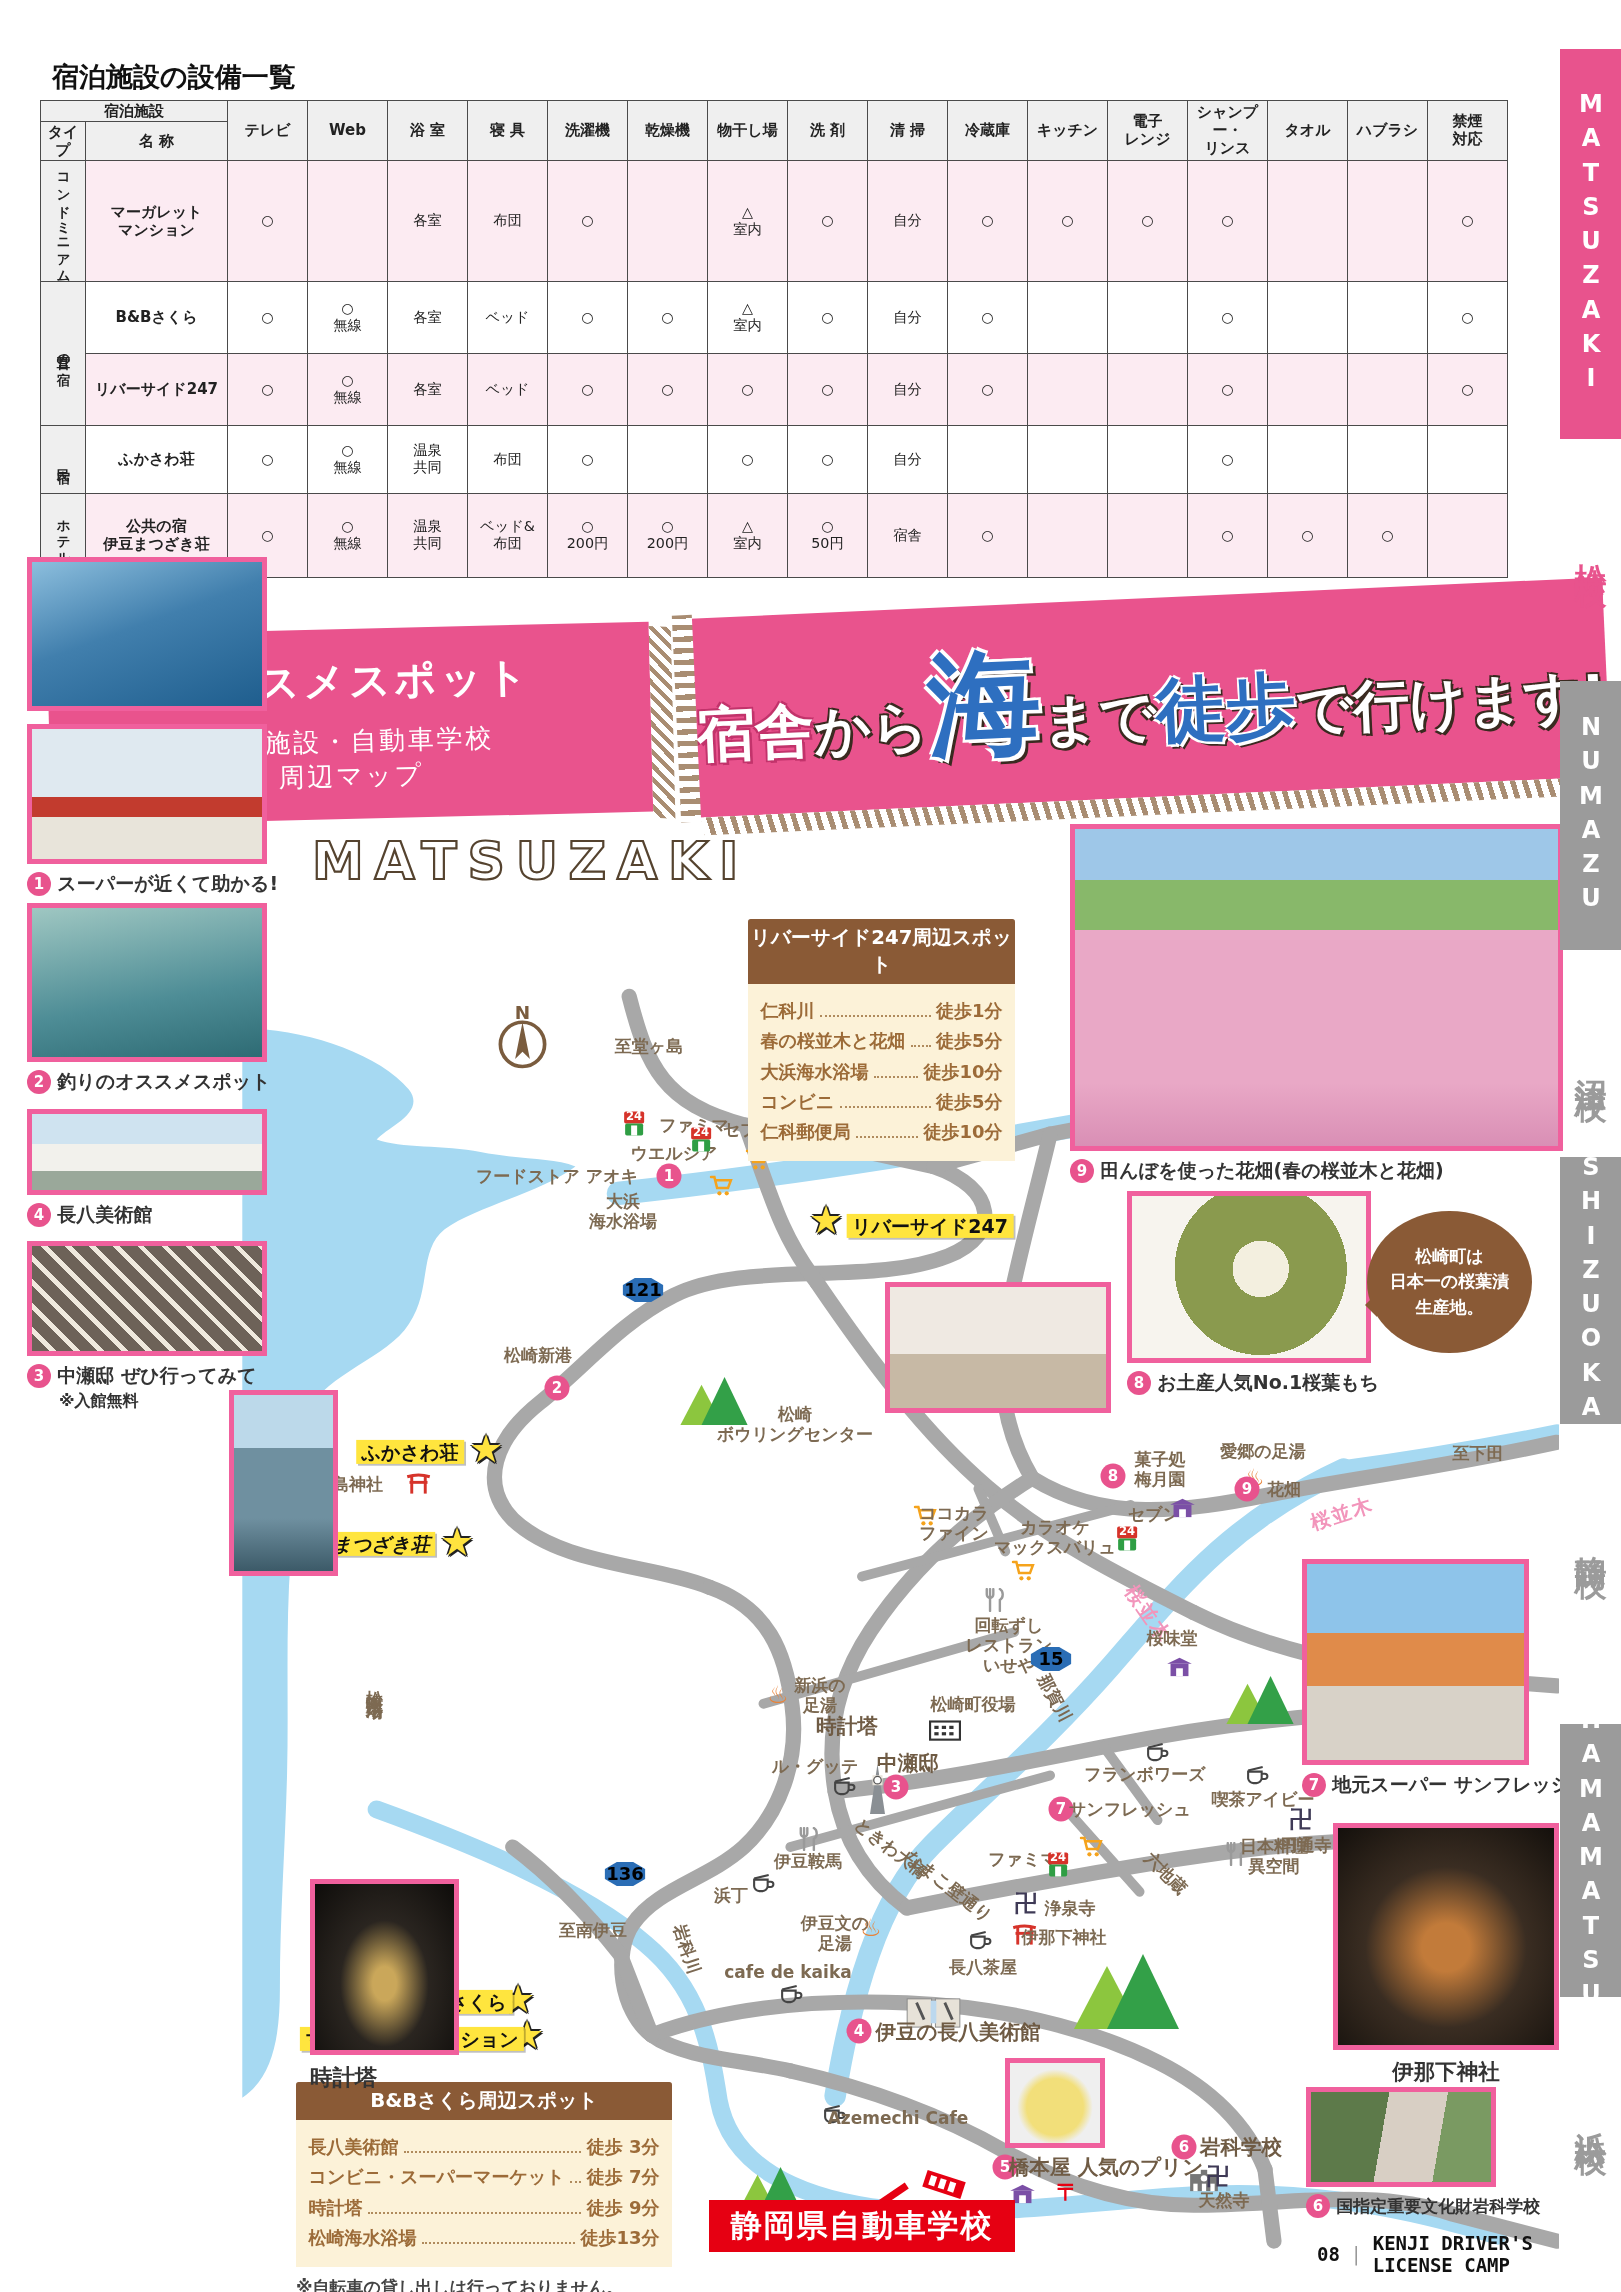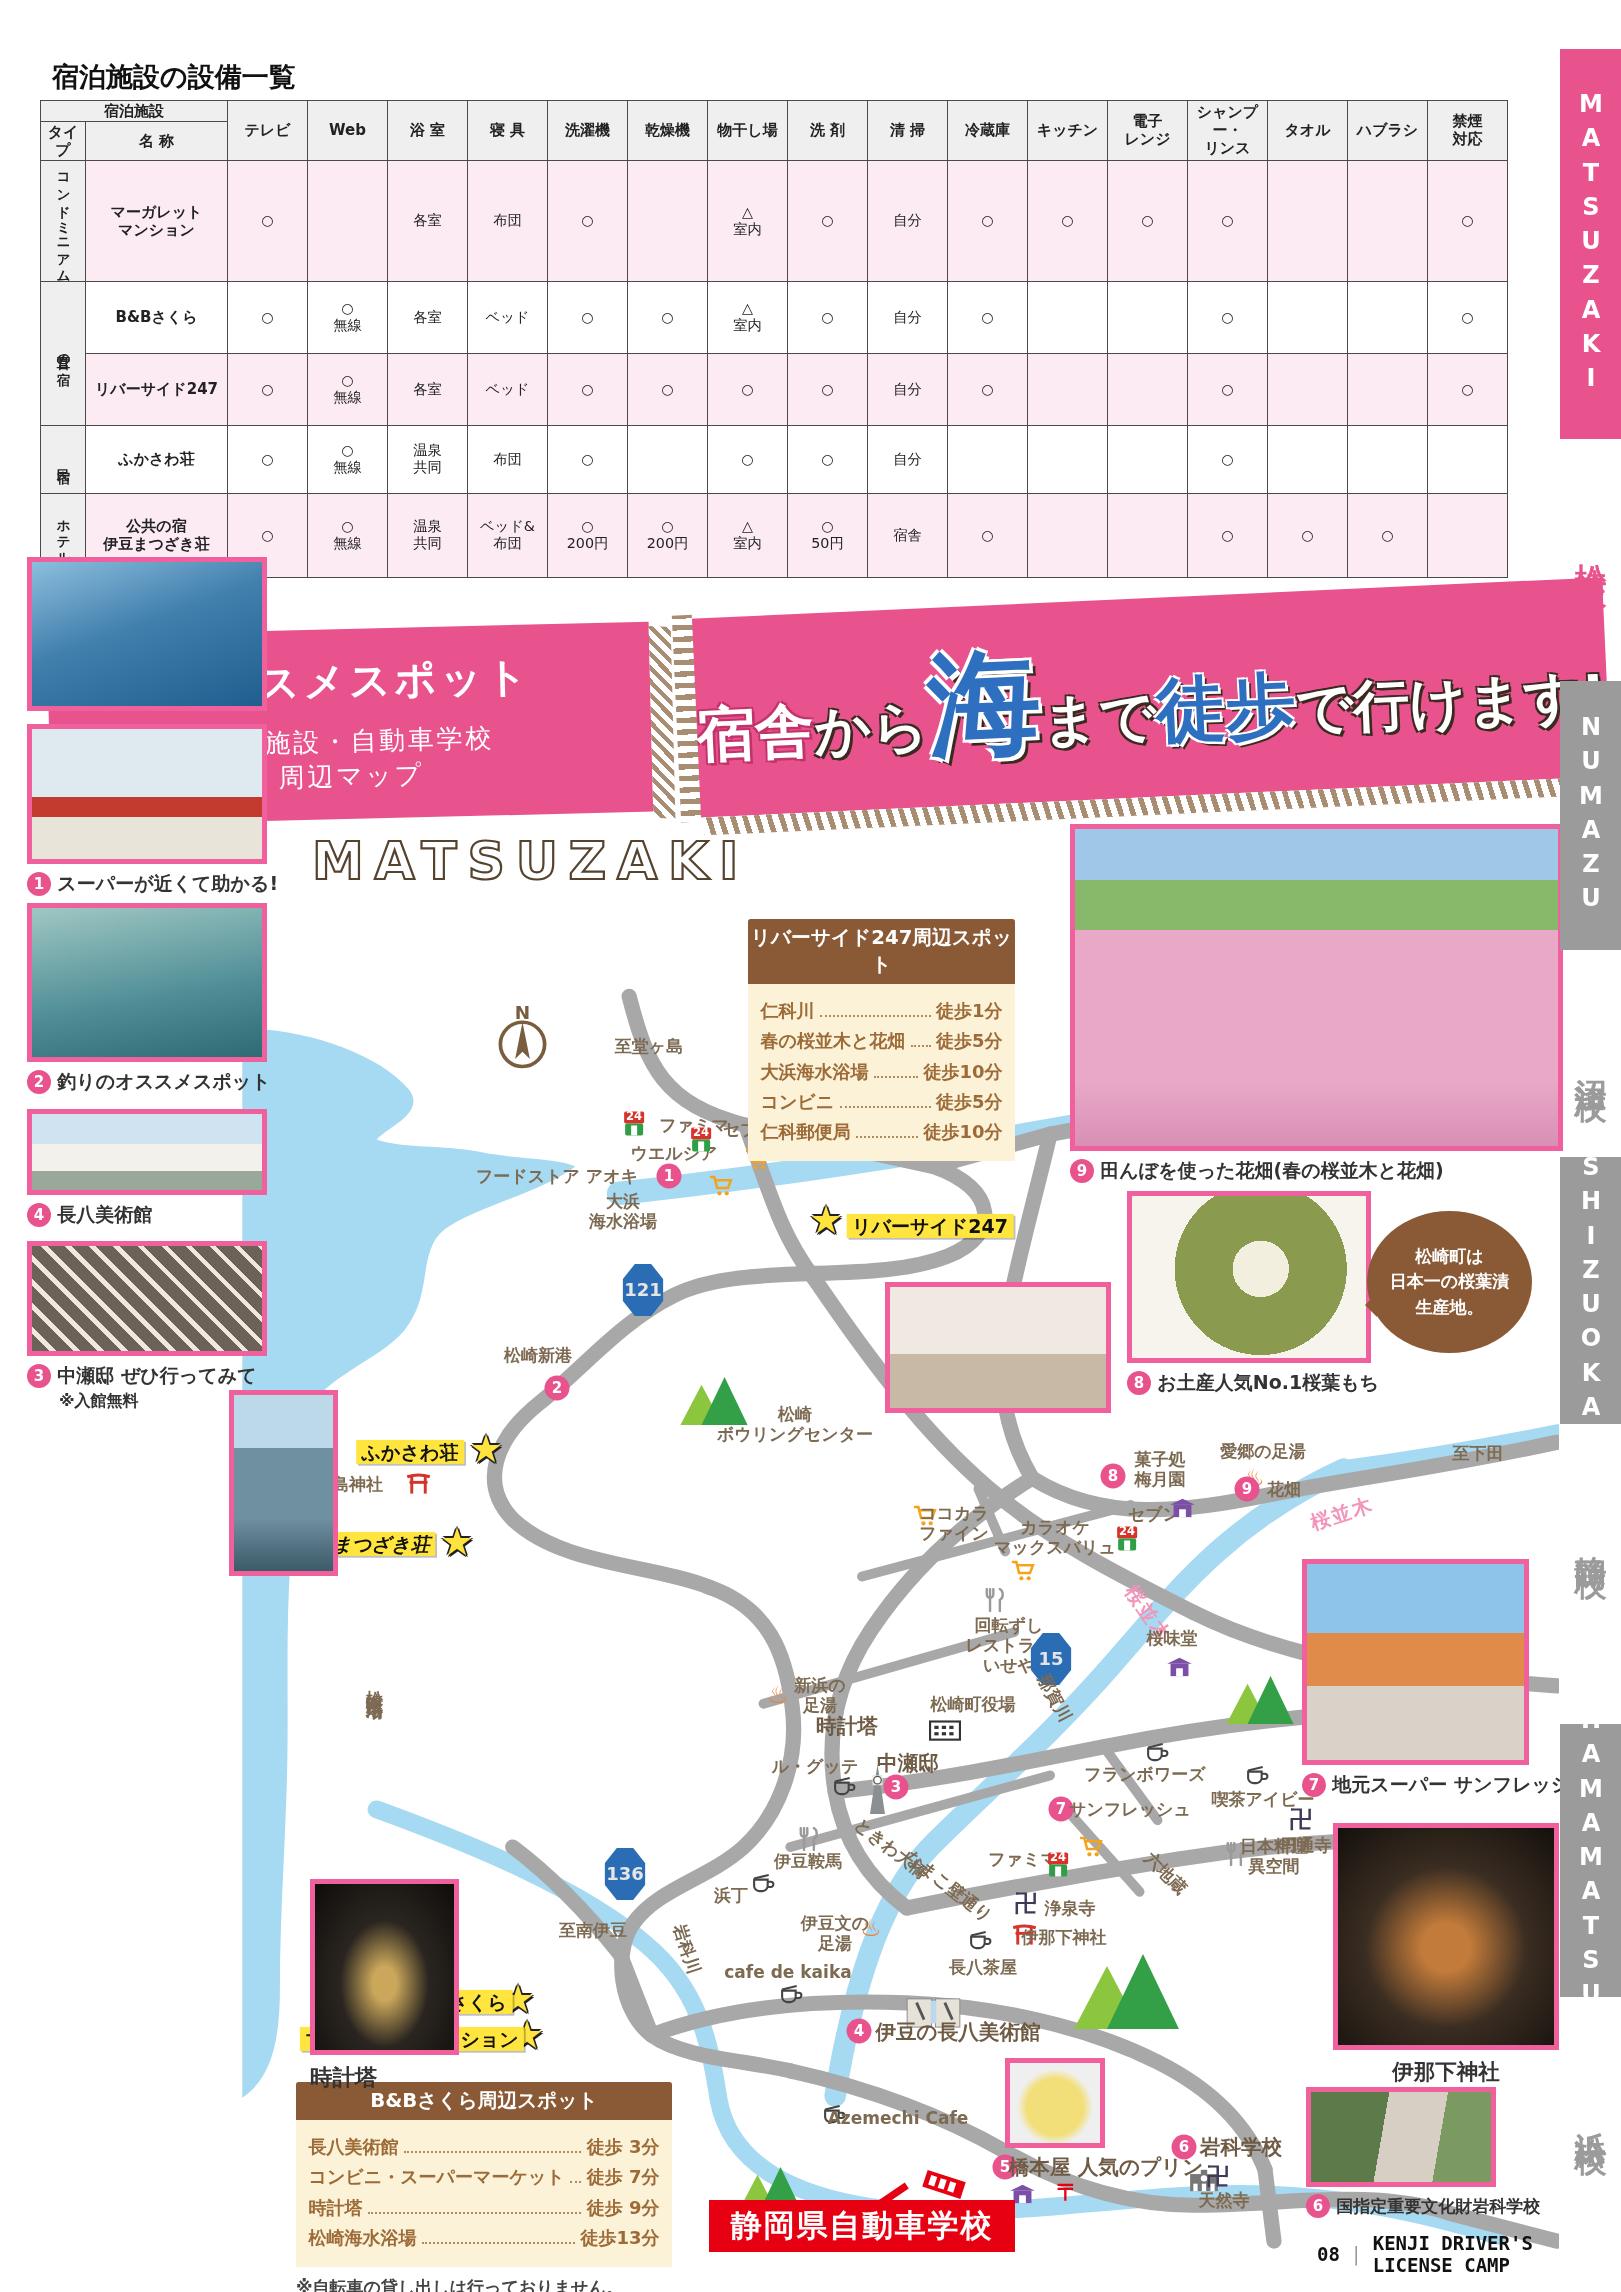--- a/index.html
+++ b/index.html
@@ -49,21 +49,21 @@
   #mapLabels{position:absolute;left:0;top:0;width:100%;height:100%}
   .lbl{position:absolute;color:#7d6a52;font-weight:700;font-size:17px;line-height:1.18;text-align:center;
         white-space:pre-line;transform:translate(-50%,-50%)}
   .lbl.riv{color:#7b6852}
   .lbl.pk{color:#f295bb;font-size:19.7px;letter-spacing:1.8px}
   .lbl.hl{background:#ffe53e;color:#111;padding:0.9px 5.4px;font-size:19px;box-shadow:1.8px 1.8px 0 rgba(0,0,0,.25)}
   .lbl.big{font-size:20.6px;color:#6f5b44}
   .lbl.manji{color:#3f3a56;font-size:23px;font-weight:900}
   .numc{display:inline-flex;width:25px;height:25px;border-radius:50%;background:#e8538d;color:#fff;
         align-items:center;justify-content:center;font-size:15px;font-weight:700;flex:0 0 auto}
-  .badge{display:inline-flex;width:41px;height:52px;background:#2a6db5;color:#e5e5e5;font-weight:700;font-size:18px;
+  .badge{display:inline-flex;width:41px;height:24px;background:#2a6db5;color:#000000;font-weight:700;font-size:18px;
         align-items:center;justify-content:center;
         clip-path:polygon(30% 0,70% 0,100% 30%,100% 70%,70% 100%,30% 100%,0 70%,0 30%)}
   .mstar{color:#ffe33f;font-size:38px;line-height:1;
         text-shadow:-1.8px 0 #222,1.8px 0 #222,0 -1.8px #222,0 1.8px #222,1.8px 1.8px 0 #222}
   .micon{display:inline-block;line-height:0}
   .store24{display:inline-flex;flex-direction:column;align-items:center;line-height:1}
   .store24 b{background:#d6332a;color:#fff;font-size:11.6px;padding:0 1.8px;border-radius:1.8px;font-style:normal}
   .store24 i{width:18px;height:12.5px;background:#2f9e44;border-radius:1.8px;position:relative;display:block}
   .store24 i::after{content:"";position:absolute;left:6.3px;top:2.7px;width:5.4px;height:9.9px;background:#fff}
   .postm{color:#e60012;font-weight:900;font-size:23px;line-height:1}

